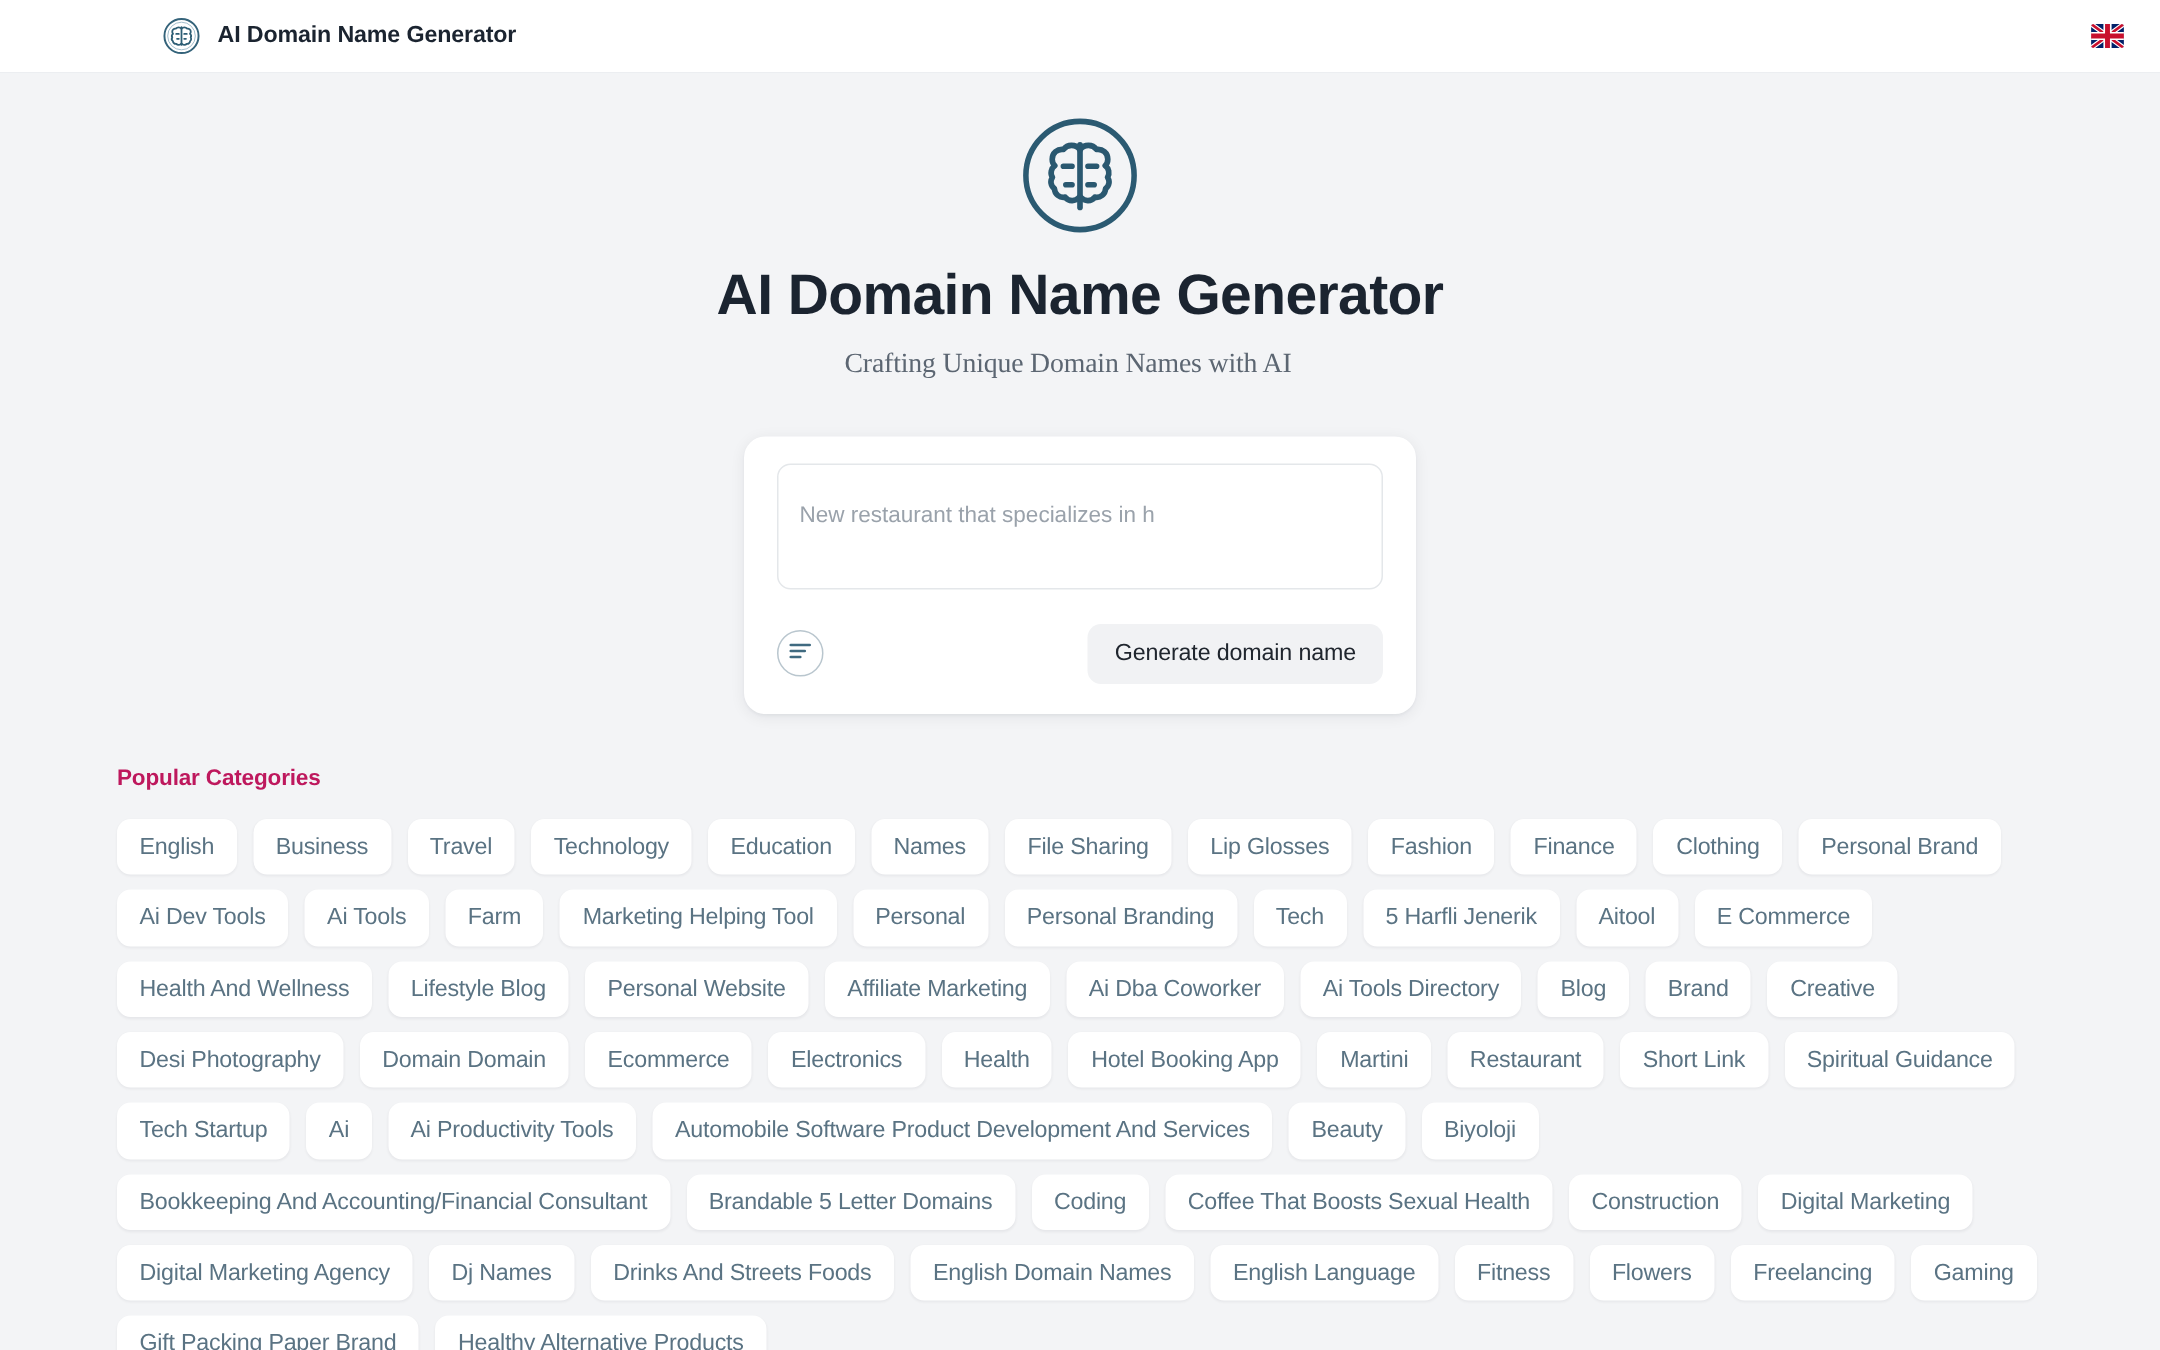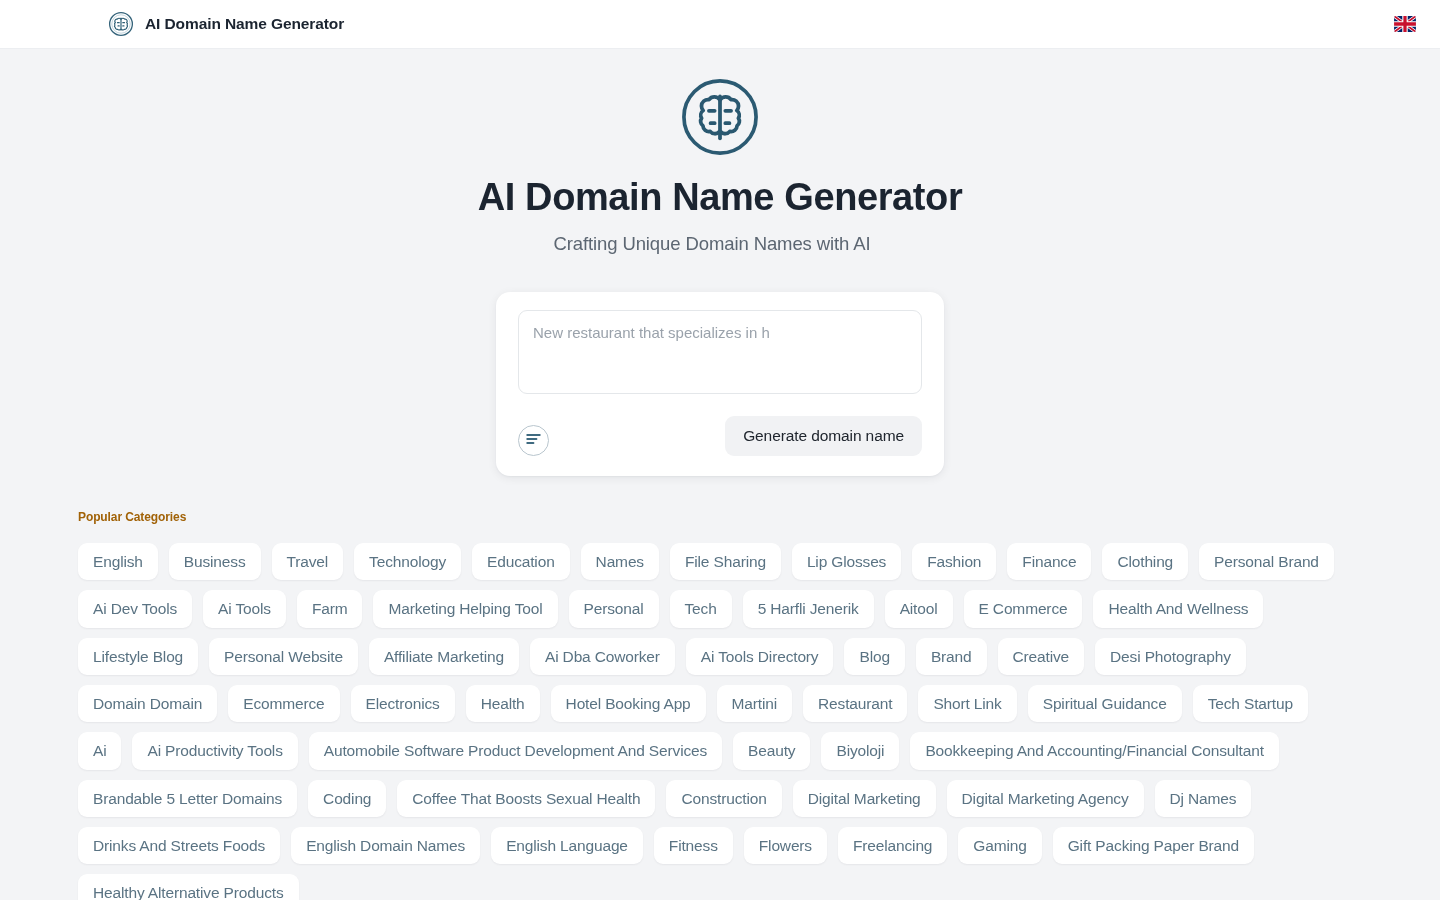--- a/index.html
+++ b/index.html
@@ -79,52 +79,53 @@
     font-weight: bold;
     color: #1b2430;
     letter-spacing: -0.4px;
   }
   .hero-subtitle {
     margin: 14px 16px 0 0;
     font-size: 18.5px;
     font-weight: normal;
     color: #5c6672;
     letter-spacing: -0.1px;
+    font-family: Liberation Serif, serif;
   }
 
   
   .gen-card {
     width: 448px;
     margin: 37px auto 0 auto;
     background: #ffffff;
     border-radius: 14px;
     box-shadow: 0 2px 10px rgba(17, 24, 39, 0.07), 0 1px 2px rgba(17,24,39,0.04);
     padding: 18px 22px 20px 22px;
   }
   .gen-textarea {
     width: 100%;
     height: 84px;
     resize: none;
     border: 1px solid #e4e7ea;
     border-radius: 9px;
-    padding: 12px 14px;
+    padding: 24px 14px;
     font-family: "Liberation Sans", sans-serif;
     font-size: 15px;
     color: #30363d;
     background: #ffffff;
     outline: none;
     line-height: 1.35;
   }
   .gen-textarea::placeholder {
     color: #9aa2ab;
   }
   .gen-actions {
     margin-top: 18px;
     display: flex;
-    align-items: flex-end;
+    align-items: center;
     justify-content: space-between;
     gap: 12px;
   }
   .icon-circle-btn {
     width: 31px;
     height: 31px;
     border-radius: 50%;
     border: 1px solid #b9c6ce;
     background: #ffffff;
     display: flex;
@@ -145,23 +146,23 @@
     white-space: nowrap;
     letter-spacing: -0.1px;
   }
 
   
   .categories {
     margin-top: 34px;
     padding: 0 78px;
   }
   .cat-heading {
-    font-size: 12px;
+    font-size: 15px;
     font-weight: bold;
-    color: #a16207;
+    color: #be185d;
     margin: 0 0 19px 0;
     letter-spacing: -0.1px;
   }
   .cat-list {
     display: flex;
     flex-wrap: wrap;
     gap: 10px 11px;
     list-style: none;
     margin: 0;
     padding: 0;
@@ -263,20 +264,21 @@
       <li class="cat-chip">Lip Glosses</li>
       <li class="cat-chip">Fashion</li>
       <li class="cat-chip">Finance</li>
       <li class="cat-chip">Clothing</li>
       <li class="cat-chip">Personal Brand</li>
       <li class="cat-chip">Ai Dev Tools</li>
       <li class="cat-chip">Ai Tools</li>
       <li class="cat-chip">Farm</li>
       <li class="cat-chip">Marketing Helping Tool</li>
       <li class="cat-chip">Personal</li>
+      <li class="cat-chip">Personal Branding</li>
       <li class="cat-chip">Tech</li>
       <li class="cat-chip">5 Harfli Jenerik</li>
       <li class="cat-chip">Aitool</li>
       <li class="cat-chip">E Commerce</li>
       <li class="cat-chip">Health And Wellness</li>
       <li class="cat-chip">Lifestyle Blog</li>
       <li class="cat-chip">Personal Website</li>
       <li class="cat-chip">Affiliate Marketing</li>
       <li class="cat-chip">Ai Dba Coworker</li>
       <li class="cat-chip">Ai Tools Directory</li>

